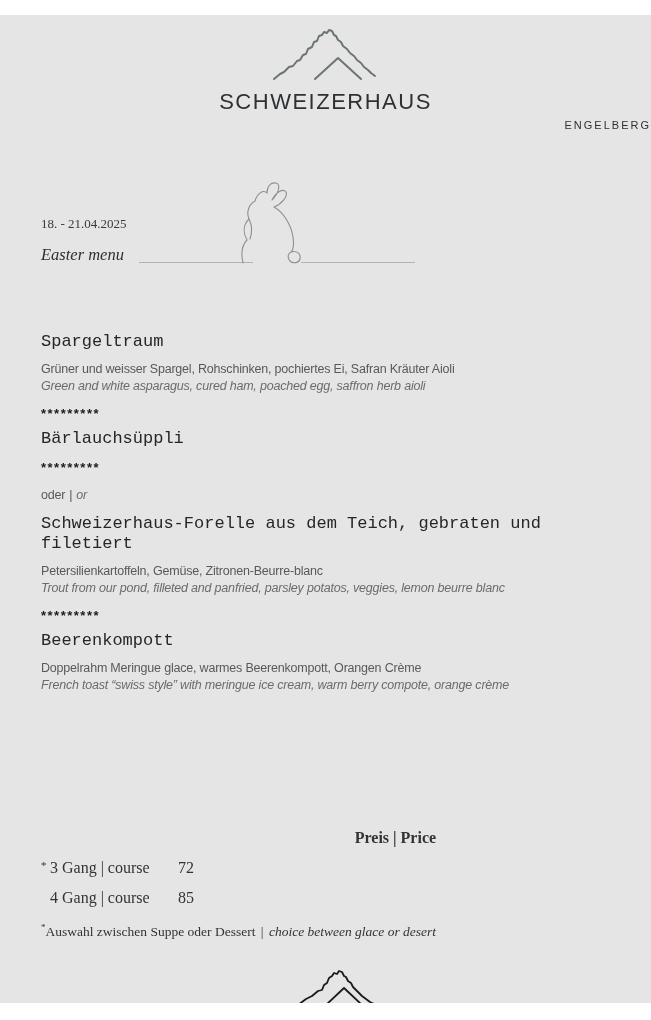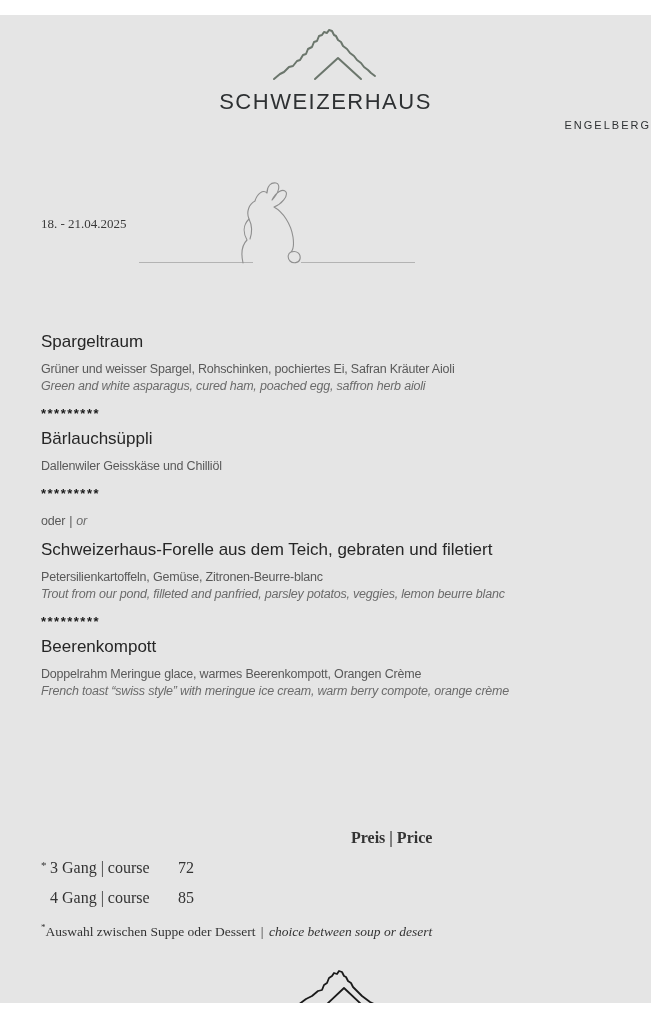--- a/index.html
+++ b/index.html
@@ -63,21 +63,21 @@
 
   .rule { position: absolute; height: 1px; background: #b3b3b3; }
   .rule-left  { left: 139px; top: 247px; width: 114px; }
   .rule-right { left: 301px; top: 247px; width: 114px; }
 
   .rabbit { position: absolute; left: 240px; top: 166px; }
 
   
   .menu { position: absolute; left: 41px; top: 317px; width: 565px; }
   .course-name {
-    font-family: Liberation Sans, sans-serif;
+    font-family: Liberation Mono, monospace;
     font-size: 17px;
     font-weight: 400;
     color: #262626;
     line-height: 20px;
     margin-bottom: 9px;
   }
   .desc-de, .desc-en, .or-note {
     font-family: "Liberation Sans", sans-serif;
     font-size: 12.5px;
     letter-spacing: -0.2px;
@@ -150,20 +150,21 @@
         <path d="M4,54 L10,49 L14,47 L19,42 L23,41 L27,36 L30,35 L33,30 L36,29 L38,24 L42,22 L44,17 L47,16 L49,11 L52,10 L54,7 L57,8 L59,5 L62,6 L64,10 L66,11 L68,15 L71,17 L73,21 L77,24 L80,28 L84,31 L87,35 L91,38 L94,42 L98,45 L101,48 L105,51"></path>
         <path d="M45,54 L68,33 L91,54"></path>
       </g>
     </svg>
     <div class="brand-name">SCHWEIZERHAUS</div>
     <div class="brand-location">ENGELBERG</div>
   </header>
 
   <section class="title-block">
     <div class="date-range">18. - 21.04.2025</div>
+    <div class="subtitle">Easter menu</div>
   </section>
 
   <div class="rule rule-left"></div>
   <div class="rule rule-right"></div>
 
   <svg class="rabbit" width="64" height="84" viewBox="0 0 64 84">
     <g fill="none" stroke="#8f8f8f" stroke-width="1.1" stroke-linecap="round" stroke-linejoin="round">
       <path d="M3,82 C1,73 2,64 7,59 C3,52 3,44 9,38 C6,31 9,23 15,20 C17,13 23,8 27,12 C27,5 31,1 36,2 C41,3 39,12 32,19 C36,11 43,7 46,11 C48,15 42,23 34,26 C43,31 51,43 53,56 C54,63 54,68 51,71 C57,69 61,73 60,78 C59,82 53,83 50,80 C47,77 48,72 51,71"></path>
       <path d="M9,38 C12,44 12,52 10,58"></path>
     </g>
@@ -173,21 +174,20 @@
 
     <article class="course">
       <h3 class="course-name">Spargeltraum</h3>
       <p class="desc-de">Grüner und weisser Spargel, Rohschinken, pochiertes Ei, Safran Kräuter Aioli</p>
       <p class="desc-en">Green and white asparagus, cured ham, poached egg, saffron herb aioli</p>
     </article>
     <div class="separator">*********</div>
 
     <article class="course">
       <h3 class="course-name">Bärlauchsüppli</h3>
-      <p class="desc-de">Dallenwiler Geisskäse und Chilliöl</p>
     </article>
     <div class="separator">*********</div>
 
     <p class="or-note"><span>oder</span><span class="pipe" style="margin-left: 4px; margin-right: 4px;">|</span><em>or</em></p>
 
     <article class="course">
       <h3 class="course-name">Schweizerhaus-Forelle aus dem Teich, gebraten und filetiert</h3>
       <p class="desc-de">Petersilienkartoffeln, Gemüse, Zitronen-Beurre-blanc</p>
       <p class="desc-en">Trout from our pond, filleted and panfried, parsley potatos, veggies, lemon beurre blanc</p>
     </article>
@@ -209,21 +209,21 @@
       <span class="price-label">3 Gang | course</span>
       <span class="price-value">72</span>
     </div>
 
     <div class="price-row">
       <span class="price-marker"></span>
       <span class="price-label">4 Gang | course</span>
       <span class="price-value">85</span>
     </div>
 
-    <p class="footnote"><sup>*</sup><span>Auswahl zwischen Suppe oder Dessert</span> <span class="pipe">|</span> <em>choice between soup or desert</em></p>
+    <p class="footnote"><sup>*</sup><span>Auswahl zwischen Suppe oder Dessert</span> <span class="pipe">|</span> <em>choice between glace or desert</em></p>
   </section>
 
   <svg class="footer-mountain" width="92" height="44" viewBox="0 0 92 44">
     <g fill="none" stroke="#1a1a1a" stroke-width="1.8" stroke-linecap="round" stroke-linejoin="round">
       <path d="M4,40 L12,34 L18,31 L24,26 L28,25 L30,20 L33,18 L35,13 L38,11 L40,8 L43,9 L45,6 L48,7 L50,11 L52,12 L54,16 L57,18 L59,22 L62,25 L65,28 L68,31 L72,34 L76,37 L80,39"></path>
       <path d="M32,40 L50,23 L67,39"></path>
     </g>
   </svg>
 
 </div>

